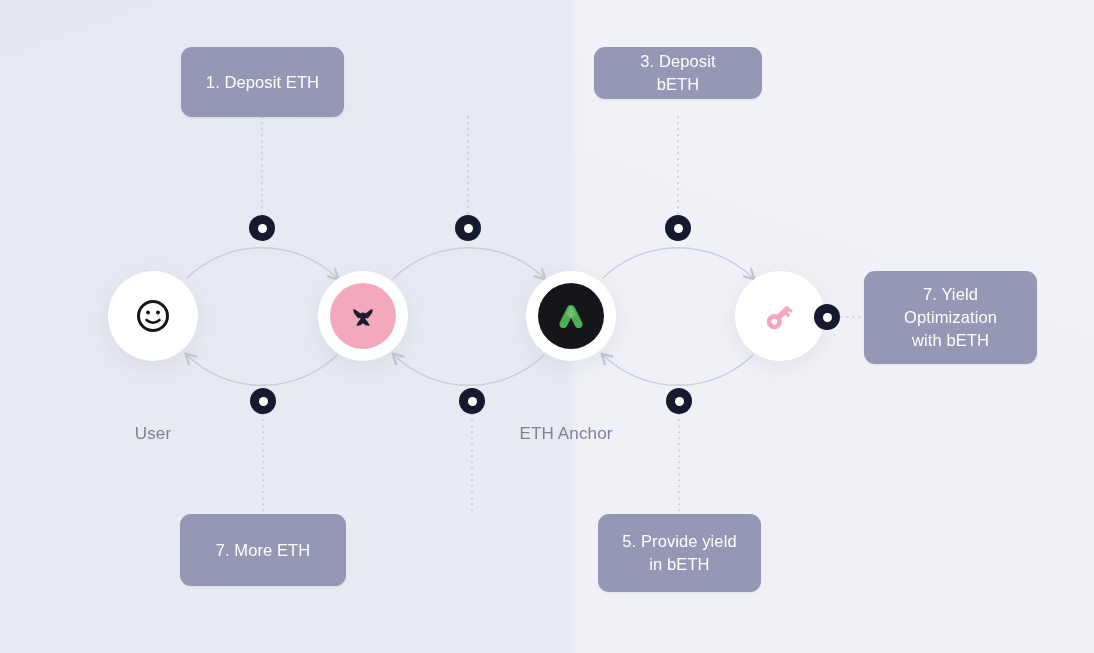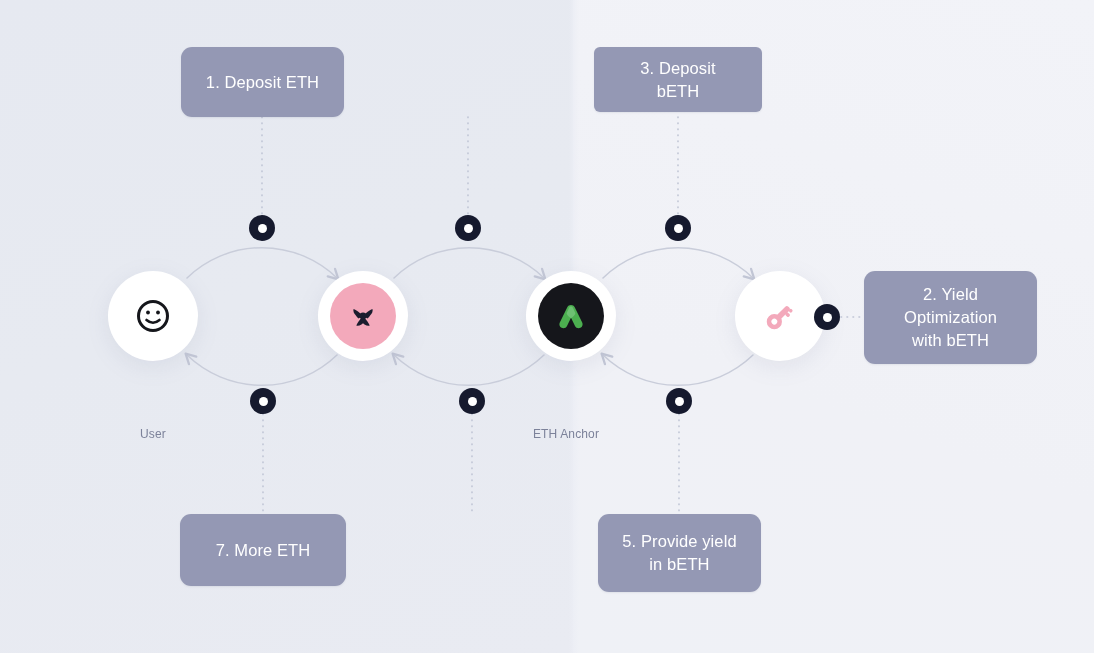--- a/index.html
+++ b/index.html
@@ -74,21 +74,21 @@
     display: flex;
     align-items: center;
     justify-content: center;
   }
 
   
   .caption {
     position: absolute;
     text-align: center;
     color: #7c829a;
-    font-size: 12px;
+    font-size: 17px;
     line-height: 26px;
     letter-spacing: 0.15px;
     white-space: pre-line;
   }
 
   
   .dot {
     position: absolute;
     width: 26px; height: 26px;
     border-radius: 50%;
@@ -142,24 +142,24 @@
       <path d="M841,317 L862,317"></path>
       <path d="M679,414 L679,514"></path>
       <path d="M472,414 L472,514"></path>
       <path d="M263,414 L263,514"></path>
     </g>
   </svg>
 
   <div class="chip" style="left:181px; top:47px; width:163px; height:70px;">1. Deposit ETH</div>
 
 
-  <div class="chip" style="left: 594px; top: 47px; width: 168px; height: 65px; white-space: pre-line; border-radius: 6px;">3. Deposit
+  <div class="chip" style="left: 594px; top: 47px; width: 168px; height: 52px; white-space: pre-line;">3. Deposit
 bETH</div>
 
-  <div class="chip" style="left: 864px; top: 271px; width: 173px; height: 93px; white-space: pre-line;">2. Yield
+  <div class="chip" style="left: 864px; top: 271px; width: 173px; height: 93px; white-space: pre-line;">7. Yield
 Optimization
 with bETH</div>
 
   <div class="chip" style="left: 598px; top: 514px; width: 163px; height: 78px; white-space: pre-line;">5. Provide yield
 in bETH</div>
 
 
   <div class="chip" style="left:180px; top:514px; width:166px; height:72px;">7. More ETH</div>
 
   <div class="node" style="left:108px; top:271px; width:90px; height:90px;">

